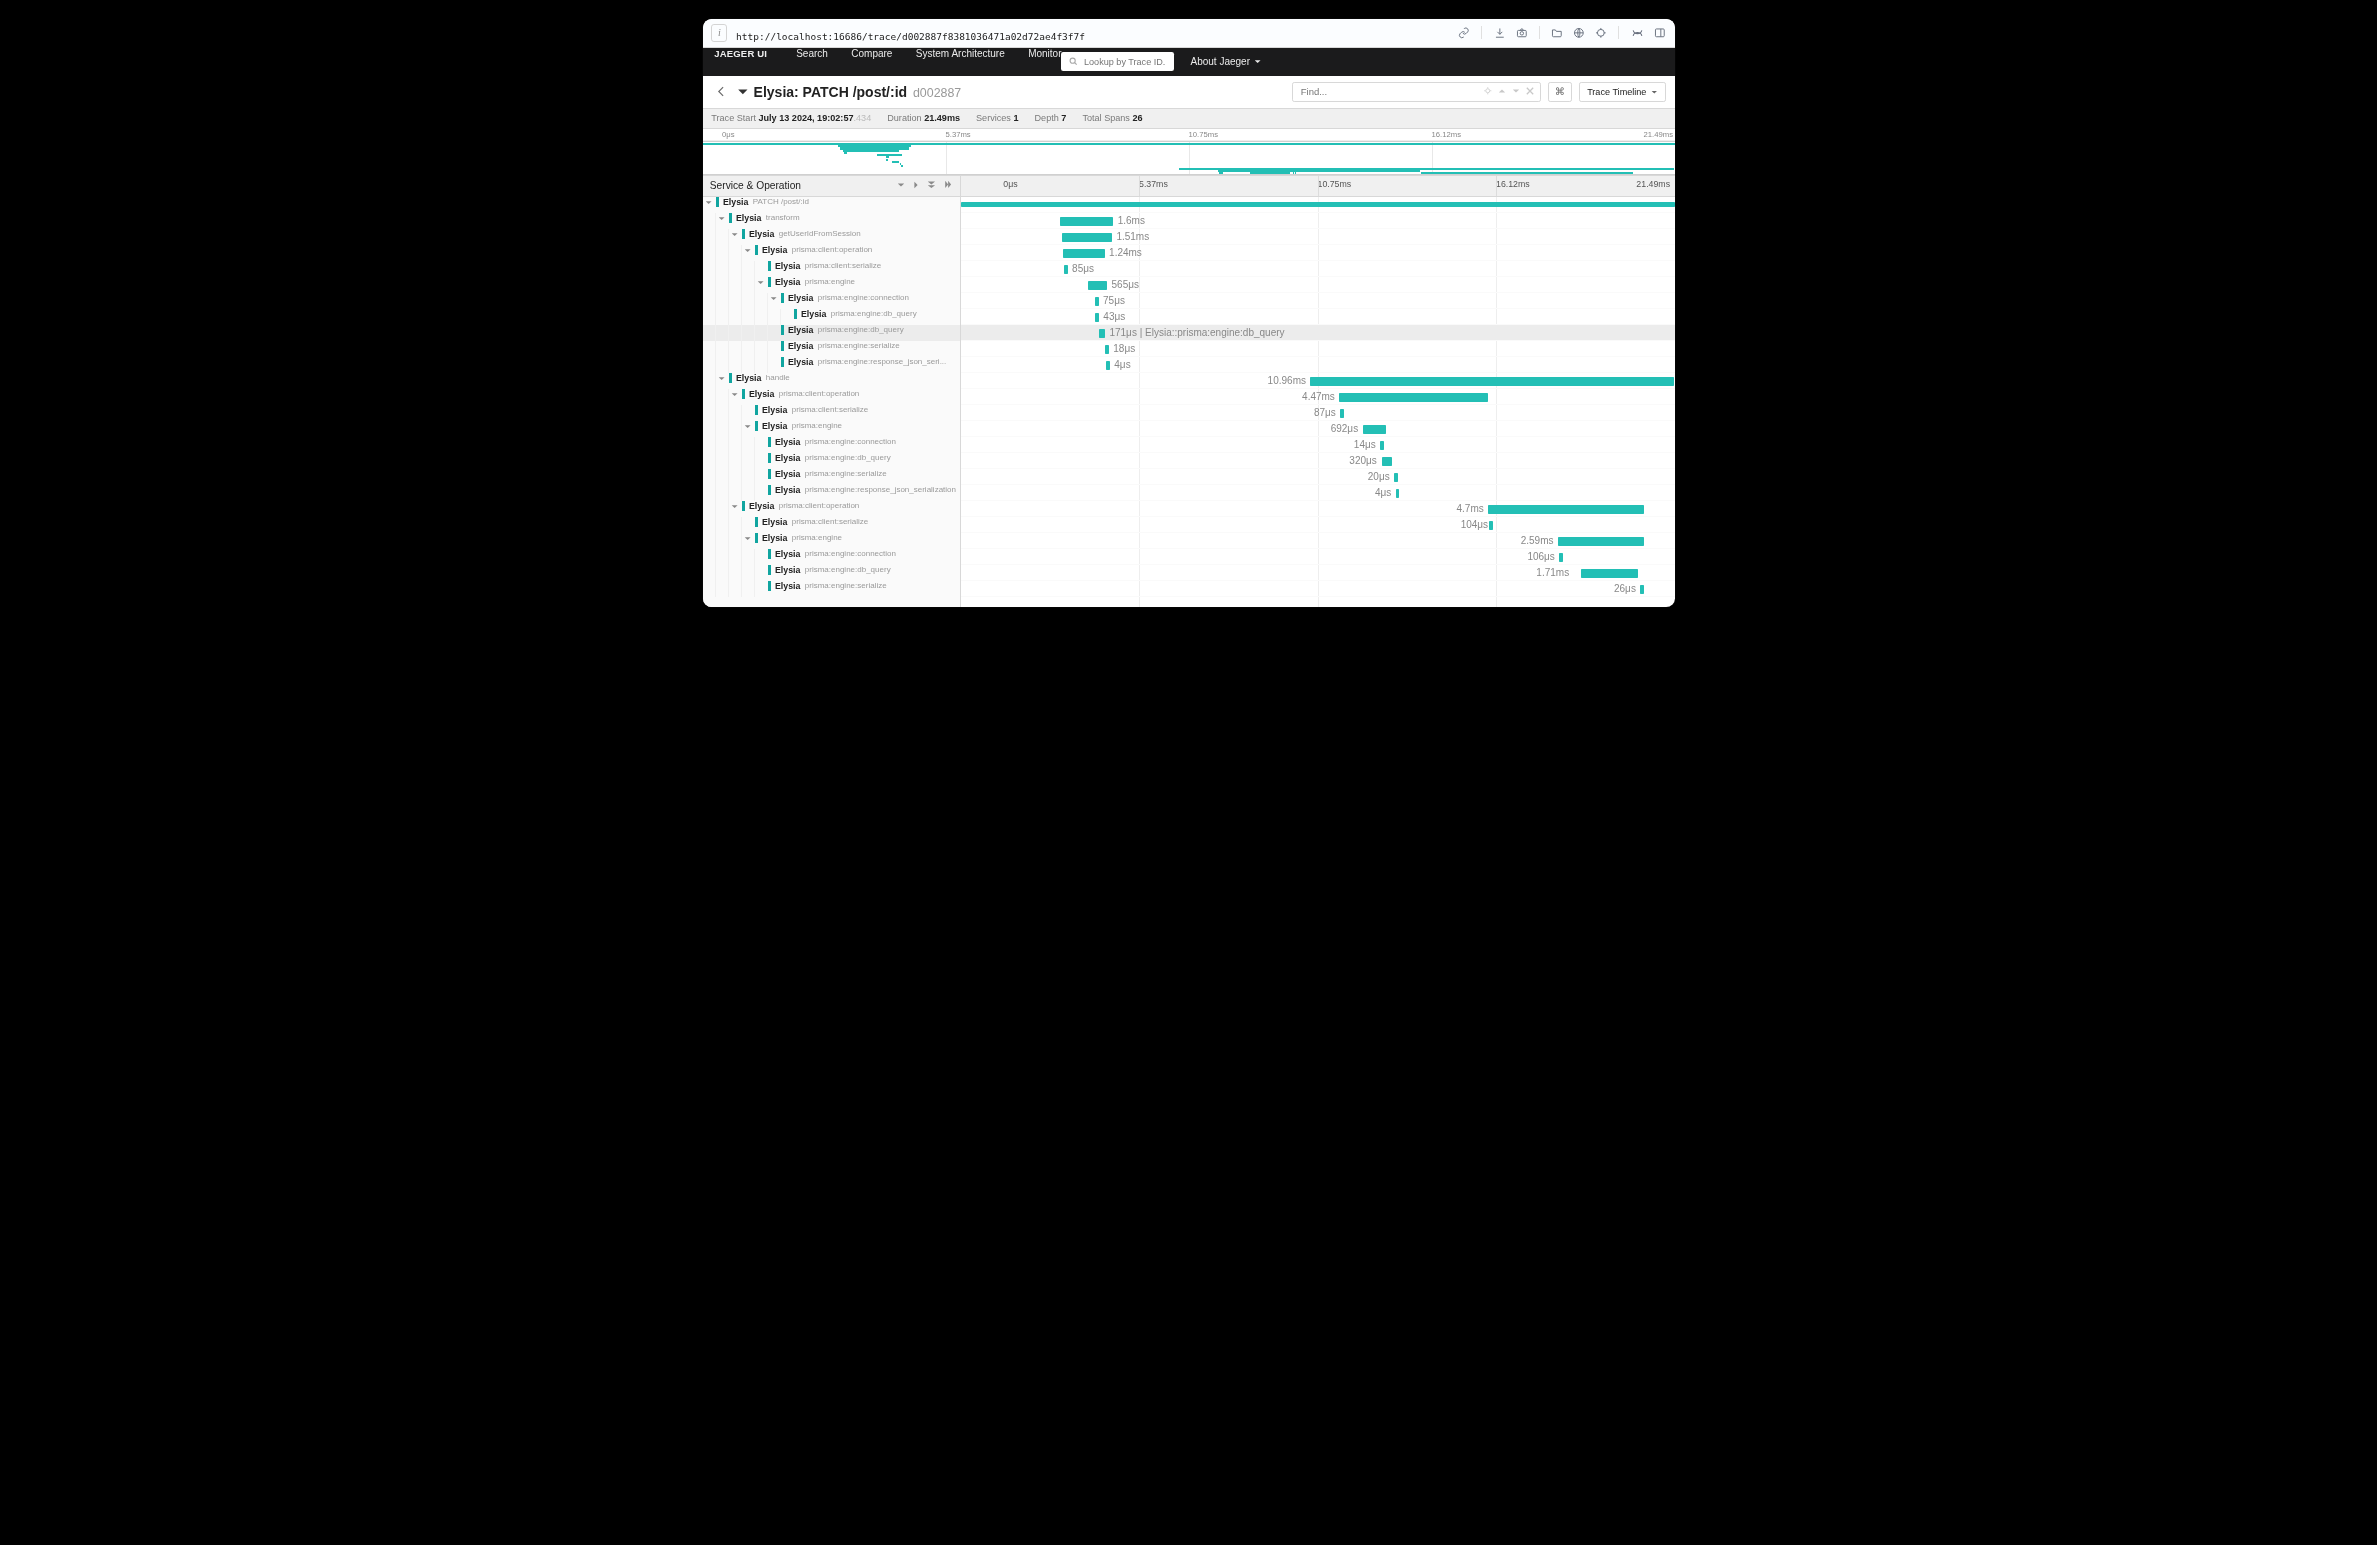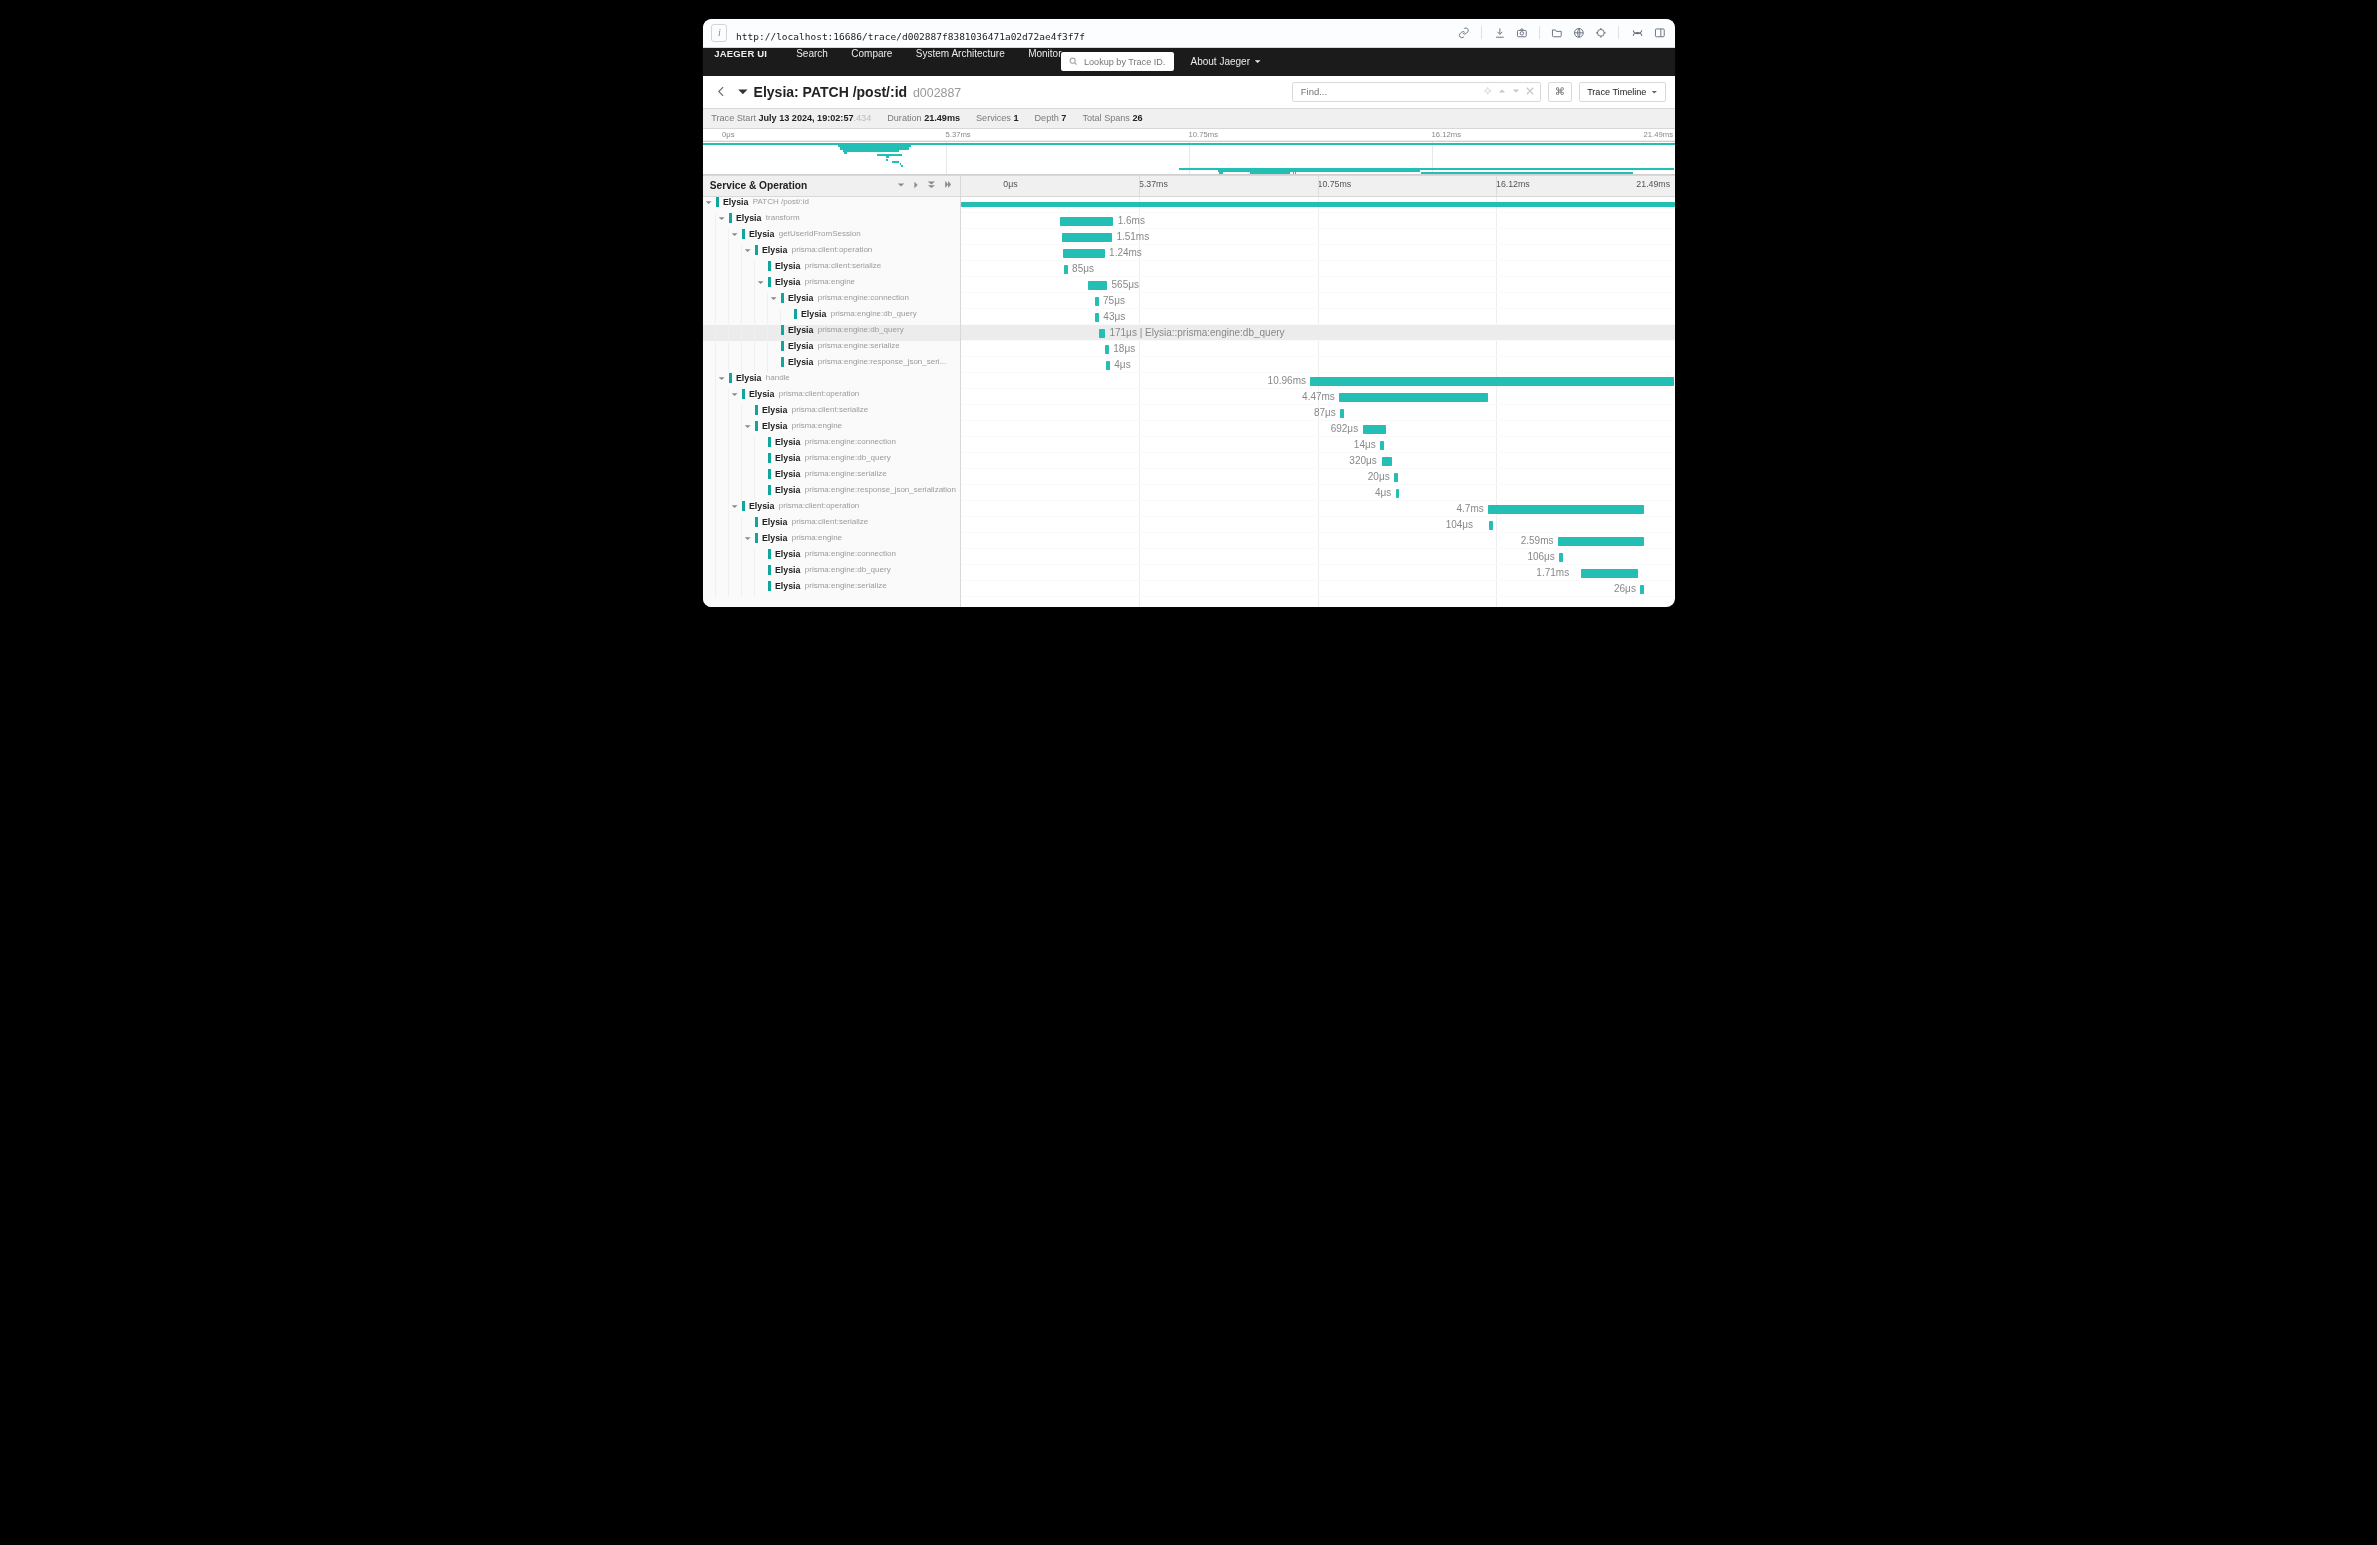--- a/index.html
+++ b/index.html
@@ -56,21 +56,21 @@
   
   .minimap-wrap{border-bottom:0.7px solid var(--border);position:relative;}
   .minimap-ticks{display:flex;height:11.7px;font-size:7.7px;color:#888;border-bottom:0.7px solid #eee;position:relative;}
   .minimap-ticks .t{position:absolute;top:0.7px;}
   .minimap{height:34px;position:relative;background:#fff;border:0.7px solid #d0d0d0;border-left:none;border-right:none;overflow:hidden;}
   .minimap .grid{position:absolute;top:0;bottom:0;width:0.7px;background:#e8e8e8;}
   .minimap .b{position:absolute;height:2.2px;background:var(--teal-bar);}
   
   .cols-head{display:flex;border-bottom:0.7px solid var(--border);background:#f0f0f0;}
   .left-head{width:258px;padding:4.4px 7.3px;display:flex;align-items:center;justify-content:space-between;border-right:0.7px solid var(--border);}
-  .left-head .lbl{font-weight:700;font-size:10.2px;}
+  .left-head .lbl{font-weight:400;font-size:10.2px;}
   .left-head .ctl{display:flex;gap:7.3px;color:#8a8a8a;}
   .right-head{flex:1;position:relative;height:20.5px;}
   .right-head .tick{position:absolute;top:3.7px;font-size:8.8px;color:#555;}
   .right-head .grid{position:absolute;top:0;bottom:0;width:0.7px;background:#dcdcdc;}
   
   .body{display:flex;flex:1;min-height:0;}
   .left{width:258px;border-right:0.7px solid var(--border);overflow:hidden;background:#fafafa;}
   .rows{overflow:hidden;}
   .row{display:flex;align-items:flex-start;height:16px;font-size:8.8px;white-space:nowrap;}
   .row.hl{background:#ececec;}
@@ -713,21 +713,21 @@
           <div class="r-row">
             <div class="span-bar" style="left: 60.9586%; width: 0.5%;"></div>
             <div class="span-lbl" style="right: 39.0414%; margin-right: 4.4px; text-align: right;">4μs</div>
           </div>
           <div class="r-row">
             <div class="span-bar" style="left: 73.8948%; width: 21.8706%;"></div>
             <div class="span-lbl" style="right: 26.1052%; margin-right: 4.4px; text-align: right;">4.7ms</div>
           </div>
           <div class="r-row">
             <div class="span-bar" style="left: 74.0344%; width: 0.5%;"></div>
-            <div class="span-lbl" style="right: 25.9656%; margin-right: 16px; text-align: right;">104μs</div>
+            <div class="span-lbl" style="right: 25.9656%; margin-right: 1px; text-align: right;">104μs</div>
           </div>
           <div class="r-row">
             <div class="span-bar" style="left: 83.6668%; width: 12.0521%;"></div>
             <div class="span-lbl" style="right: 16.3332%; margin-right: 4.4px; text-align: right;">2.59ms</div>
           </div>
           <div class="r-row">
             <div class="span-bar" style="left: 83.853%; width: 0.5%;"></div>
             <div class="span-lbl" style="right: 16.147%; margin-right: 4.4px; text-align: right;">106μs</div>
           </div>
           <div class="r-row">

